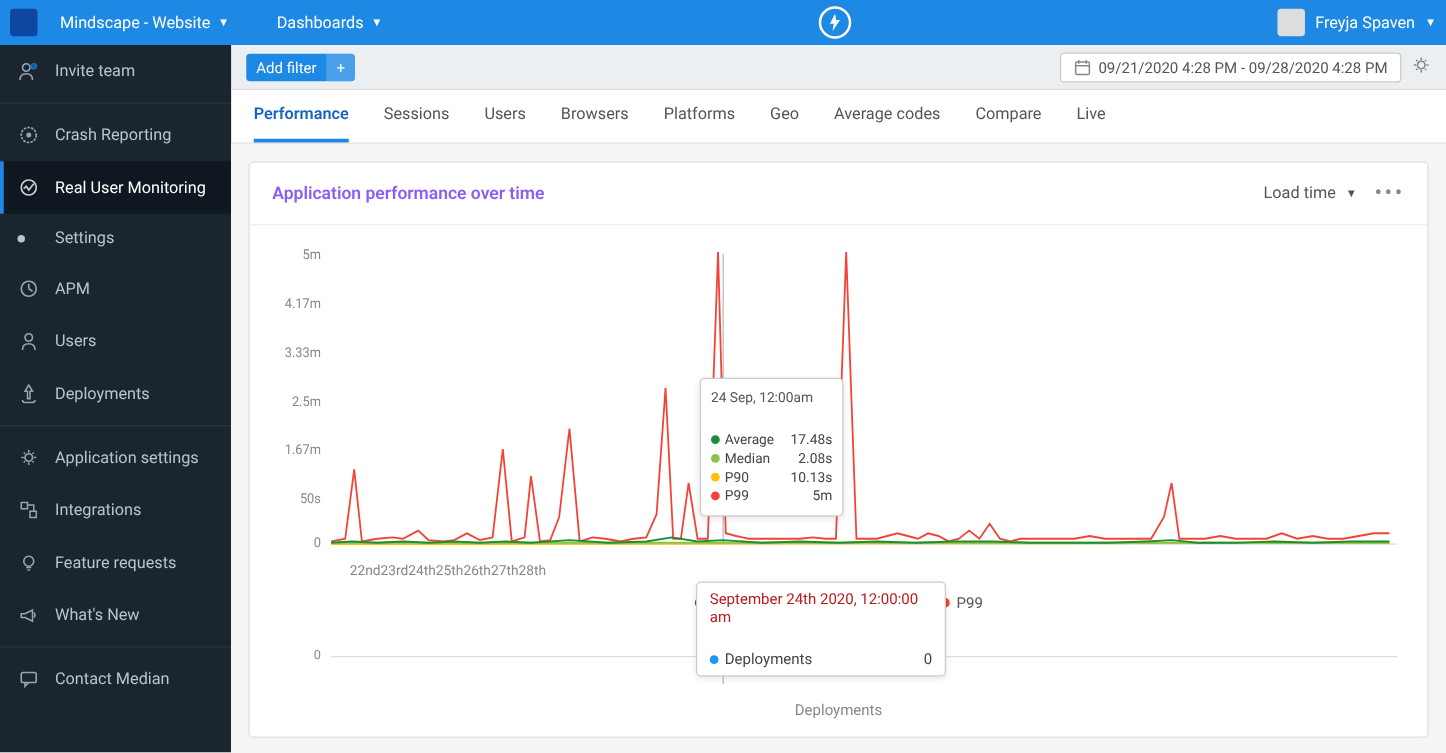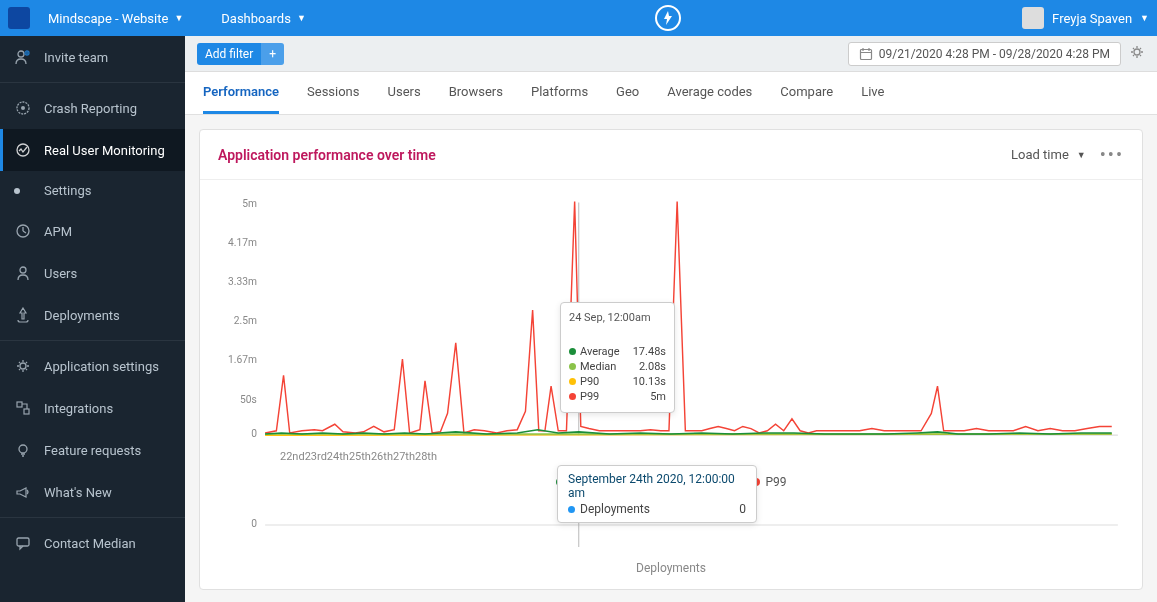--- a/index.html
+++ b/index.html
@@ -26,37 +26,37 @@
 .addfilter-plus{background:rgba(255,255,255,.2);padding:4px 8px;cursor:pointer}
 .toolbar-spacer{flex:1}
 .daterange{display:flex;align-items:center;gap:6px;background:#fff;border:1px solid #ccc;padding:4px 10px;font-size:12px;color:#555;cursor:pointer;border-radius:3px}
 .gear{color:#888;cursor:pointer}
 .tabs{display:flex;gap:28px;padding:0 18px;background:#fff;border-bottom:1px solid #e0e0e0;font-size:13px}
 .tab{padding:12px 0;color:#555;cursor:pointer}
 .tab.active{color:#1565c0;font-weight:600;border-bottom:3px solid #1e88e5}
 .content{flex:1;padding:14px;overflow:auto;background:#f5f5f5}
 .card{background:#fff;border:1px solid #e0e0e0;border-radius:4px}
 .card-head{display:flex;align-items:center;padding:14px 18px;border-bottom:1px solid #eee}
-.card-title{font-size:14px;font-weight:600;color:#be185d}
+.card-title{font-size:14px;font-weight:600;color:#8b5cf6}
 .card-head-spacer{flex:1}
 .card-menu{display:flex;align-items:center;gap:8px;font-size:13px;color:#555;cursor:pointer}
 .dots{font-size:18px;letter-spacing:2px;color:#888;cursor:pointer}
 .chart-area{position:relative;padding:16px 20px 4px 20px}
 .chart-svg{width:100%;height:250px;display:block}
 .xaxis{display:flex;justify-content:flex-start;font-size:11px;color:#888;padding:4px 30px 0 60px}
 .legend{display:flex;justify-content:center;gap:18px;font-size:12px;color:#555;padding:8px 0}
 .legend-item{display:flex;align-items:center;gap:5px}
 .ldot{width:8px;height:8px;border-radius:50%}
 .tooltip1{position:absolute;top:122px;left:360px;background:#fff;border:1px solid #ccc;border-radius:4px;padding:8px;font-size:11px;color:#444;box-shadow:0 2px 6px rgba(0,0,0,.1);width:115px}
 .tooltip1 .hdr{font-weight:400;margin-bottom:20px;color:#555}
 .tooltip1 .row{display:flex;align-items:center;gap:4px;padding:1px 0}
 .tooltip1 .row .val{margin-left:auto}
 .tdot{width:7px;height:7px;border-radius:50%;flex-shrink:0}
 .tooltip2{position:absolute;top:285px;left:357px;background:#fff;border:1px solid #ccc;border-radius:4px;padding:6px 10px;font-size:12px;color:#444;box-shadow:0 2px 6px rgba(0,0,0,.1);width:200px}
-.tooltip2 .hdr{font-weight:400;color:#0c4a6e;margin-bottom:2px}
+.tooltip2 .hdr{font-weight:400;color:#b91c1c;margin-bottom:20px}
 .tooltip2 .row{display:flex;align-items:center;gap:5px}
 .mini-chart{height:60px;padding:0 20px}
 .mini-svg{width:100%;height:50px}
 .mini-label{text-align:center;font-size:12px;color:#888;padding:4px 0 14px}
 .yaxis text{font-size:10px;fill:#888}
 .chevron{font-size:9px}
 </style>
 </head>
 <body>
 

